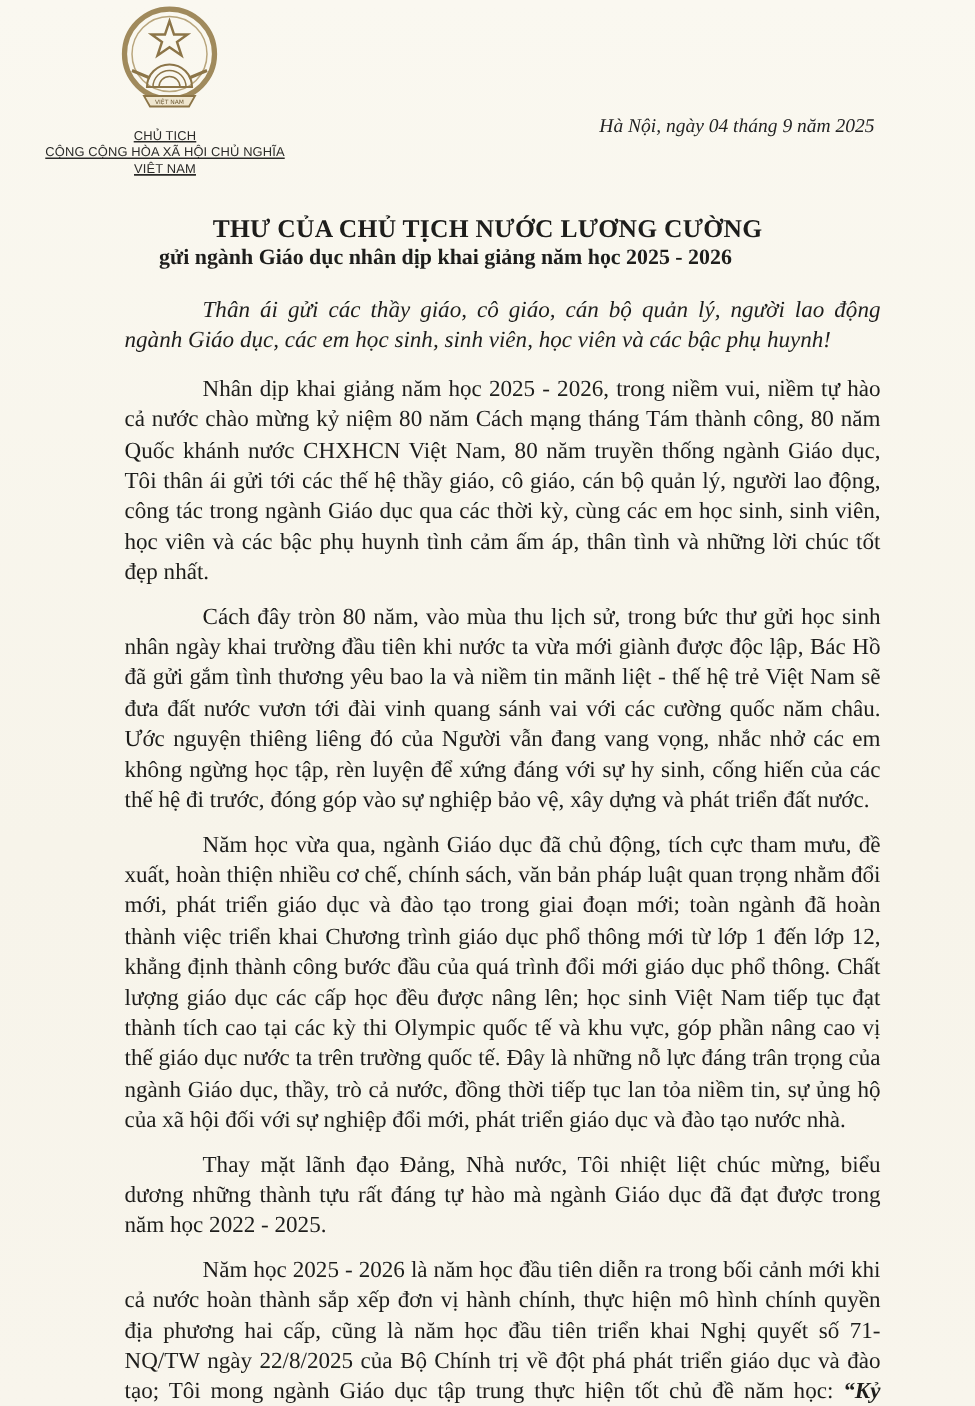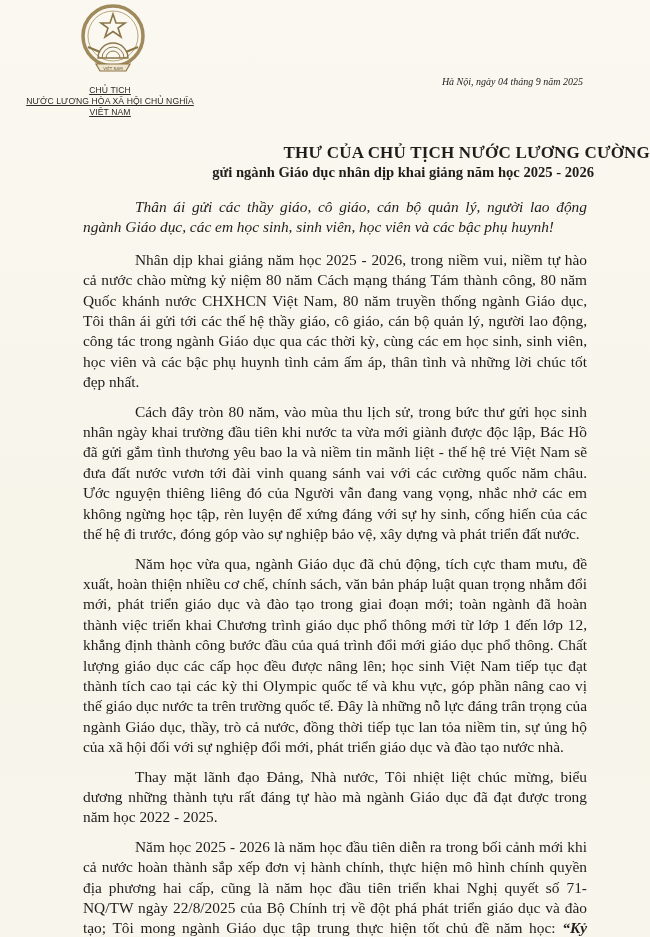--- a/index.html
+++ b/index.html
@@ -21,29 +21,29 @@
       position: absolute; left: 10px; top: 85px; width: 200px;
       text-align: center;
       font-family: "Liberation Sans", "DejaVu Sans", sans-serif;
       font-size: 8.6px; line-height: 11px; color: #2a2a28;
       letter-spacing: 0.1px;
       text-decoration: underline;
     }
     .issuer .country-name { text-decoration: underline; }
     .date-line {
       position: absolute; right: 67px; top: 76px;
-      font-style: italic; font-size: 10px; color: #222; margin-left: 16px;
+      font-style: italic; font-size: 13px; color: #222; margin-left: 16px;
     }
     .title {
       position: absolute; left: 0; width: 650px; top: 143px;
-      text-align: right; font-weight: bold; font-size: 17px; letter-spacing: 0.2px;
+      text-align: center; font-weight: bold; font-size: 17px; letter-spacing: 0.2px;
     }
     .subtitle {
       position: absolute; left: 0; width: 594px; top: 164px;
-      text-align: right; font-weight: bold; font-size: 14.6px;
+      text-align: center; font-weight: bold; font-size: 14.6px;
     }
     .body-text {
       position: absolute; left: 67px; top: 197px; width: 520px;
       font-size: 15.4px; line-height: 20.4px; text-align: justify;
     }
     .body-text p { margin: 0 0 9px 16px; text-indent: 52px; }
     .body-text p.greeting { font-style: italic; margin-bottom: 12px; }
     .body-text .motto { font-weight: bold; font-style: italic; }
   </style>
 </head>
@@ -58,21 +58,21 @@
     <path d="M20 56 A15 15 0 0 1 50 56 Z" fill="none" stroke="#8c7548" stroke-width="1.4"></path>
     <path d="M24 56 A11 11 0 0 1 46 56" fill="none" stroke="#8c7548" stroke-width="1"></path>
     <path d="M28 56 A7 7 0 0 1 42 56" fill="none" stroke="#8c7548" stroke-width="1"></path>
     <path d="M10 45 L22 50 M60 45 L48 50" stroke="#8c7548" stroke-width="2"></path>
     <path d="M18 62 L52 62 L48 69 L22 69 Z" fill="#efe6cf" stroke="#8c7548" stroke-width="1.2"></path>
     <text x="35" y="67.5" text-anchor="middle" font-size="4" fill="#6d5a35" font-family="DejaVu Sans, sans-serif">VIỆT NAM</text>
   </svg>
 
   <div class="issuer">
     <div>CHỦ TỊCH</div>
-    <div>NƯỚC LƯƠNG HÒA XÃ HỘI CHỦ NGHĨA</div>
+    <div>CỘNG CỘNG HÒA XÃ HỘI CHỦ NGHĨA</div>
     <div class="country-name">VIỆT NAM</div>
   </div>
 
   <div class="date-line">Hà Nội, ngày 04 tháng 9 năm 2025</div>
 
   <div class="title">THƯ CỦA CHỦ TỊCH NƯỚC LƯƠNG CƯỜNG</div>
   <div class="subtitle">gửi ngành Giáo dục nhân dịp khai giảng năm học 2025 - 2026</div>
 
   <div class="body-text">
     <p class="greeting">Thân ái gửi các thầy giáo, cô giáo, cán bộ quản lý, người lao động ngành Giáo dục, các em học sinh, sinh viên, học viên và các bậc phụ huynh!</p>

